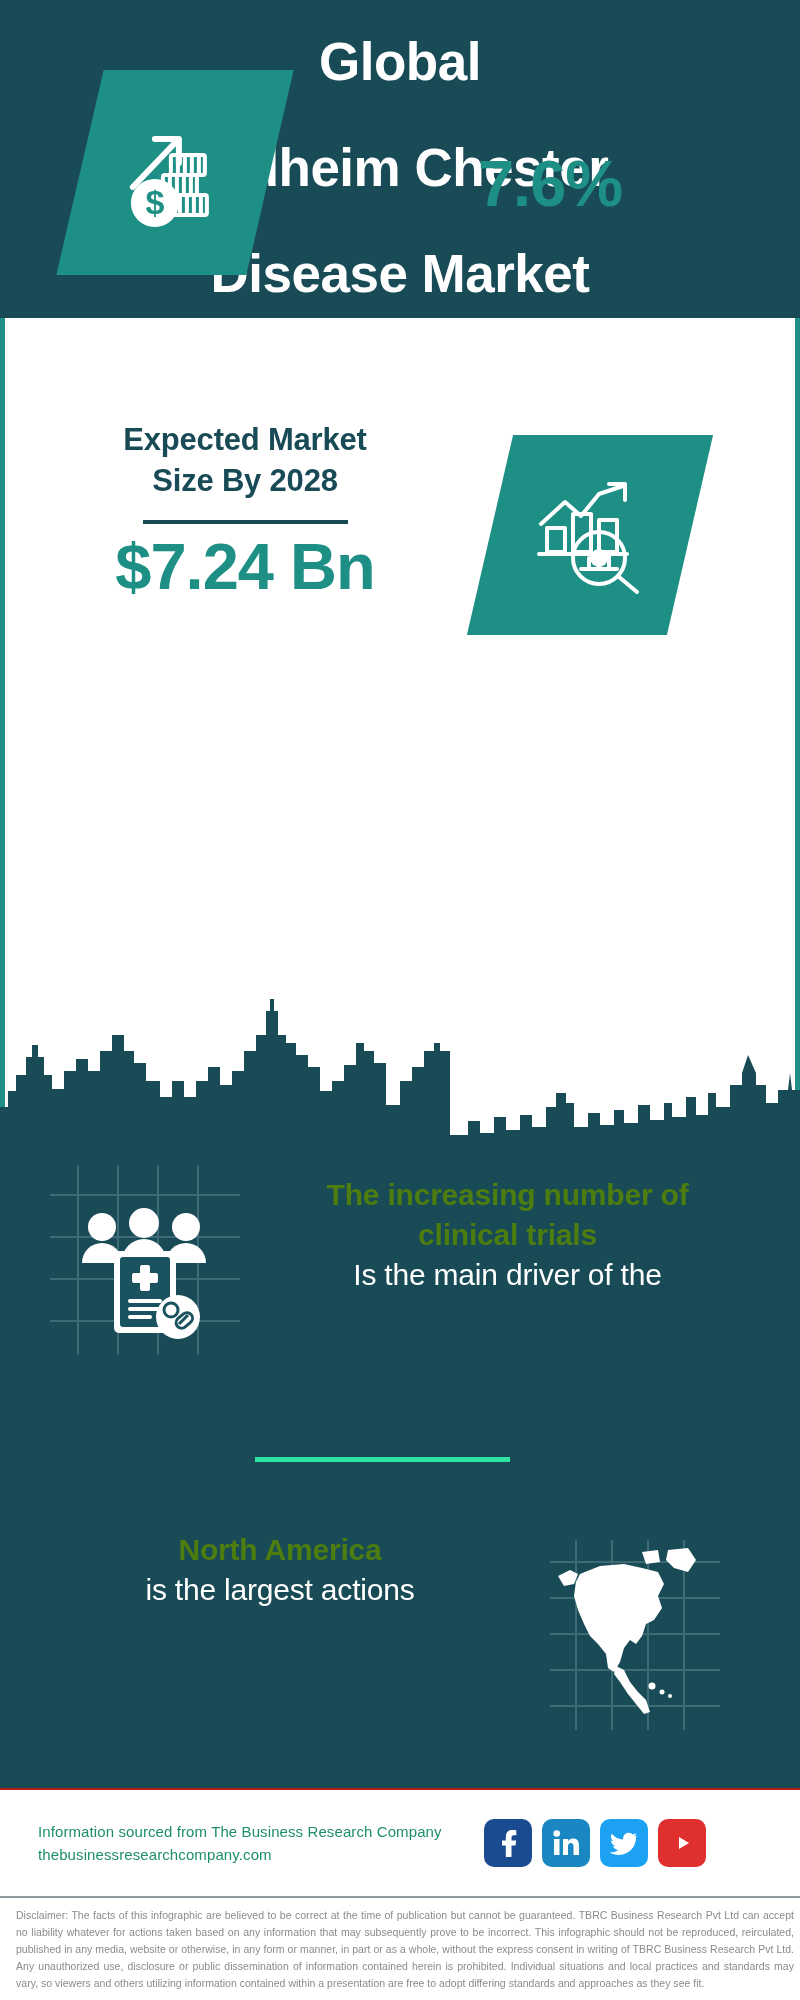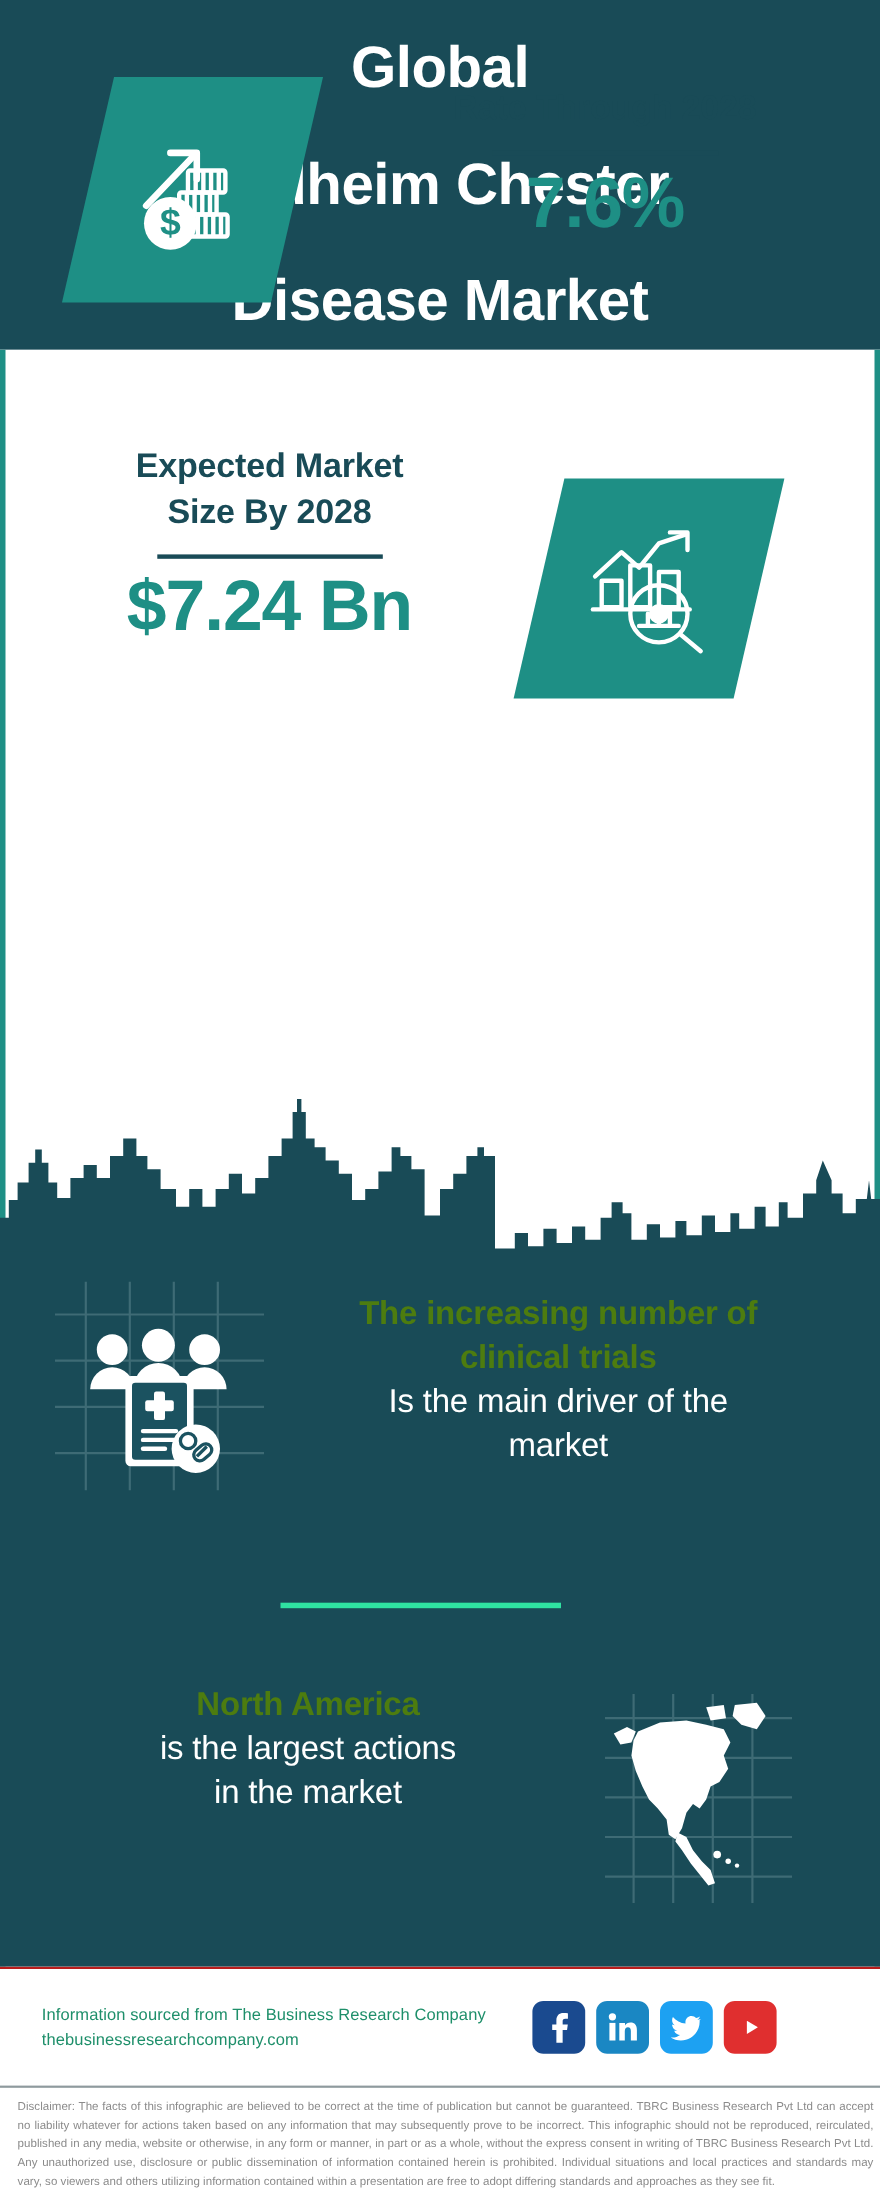--- a/index.html
+++ b/index.html
@@ -48,21 +48,21 @@
     color:#194B57; font-weight:bold; font-size:31px;
     line-height:1.32; letter-spacing:-0.2px;
   }
   .stat-rule { height:4px; background:#194B57; margin:18px auto 6px; }
   .stat-value {
     color:#1E8F85; font-weight:bold; font-size:65px; line-height:1.15;
     letter-spacing:-1px;
   }
 
   
-  .stat2-text { position:absolute; left:30px; top:404px; width:430px; text-align:center; }
+  .stat2-text { position:absolute; left:30px; top:420px; width:430px; text-align:center; }
   .stat2-badge { left:490px; top:435px; width:200px; height:200px; }
 
   
   .skyline {
     position:absolute; left:0; top:985px; width:800px; height:160px;
     display:block;
   }
   .dark-zone {
     position:absolute; left:0; top:1138px; width:800px; height:650px;
     background:#194B57;
@@ -263,29 +263,27 @@
       <circle cx="121" cy="145" r="7"></circle>
       <rect x="125" y="150" width="18" height="11" rx="5.5" transform="rotate(-40 134 155)"></rect>
       <line x1="129" y1="159" x2="138" y2="150"></line>
     </g>
   </svg>
 
   <div class="driver-text">
     <div class="accent-head">The increasing number of</div>
     <div class="accent-head">clinical trials</div>
     <div class="plain-sub">Is the main driver of the</div>
-    <div class="plain-sub">market</div>
   </div>
 
   <div class="mid-rule"></div>
 
   <div class="region-text">
     <div class="accent-head">North America</div>
     <div class="plain-sub">is the largest actions</div>
-    <div class="plain-sub">in the market</div>
   </div>
 
   <svg class="region-map" viewBox="0 0 170 190">
     <g stroke="#3E6B75" stroke-width="2">
       <line x1="26" y1="0" x2="26" y2="190"></line>
         <line x1="62" y1="0" x2="62" y2="190"></line>
       <line x1="98" y1="0" x2="98" y2="190"></line>
         <line x1="134" y1="0" x2="134" y2="190"></line>
       <line x1="0" y1="22" x2="170" y2="22"></line>
         <line x1="0" y1="58" x2="170" y2="58"></line>

